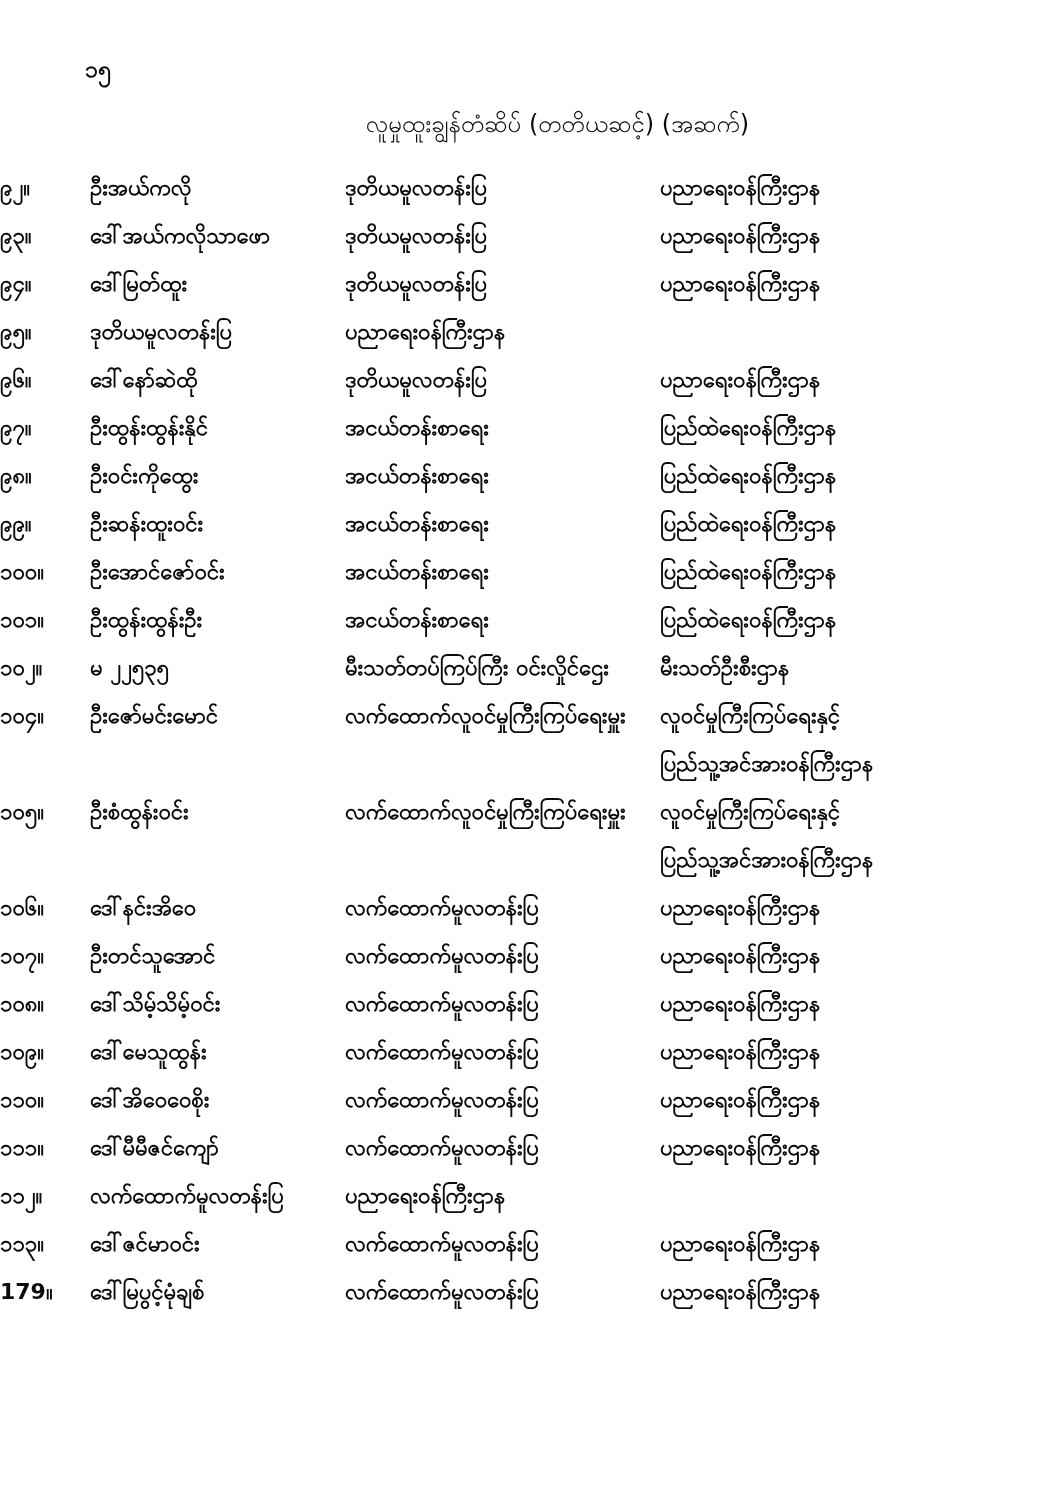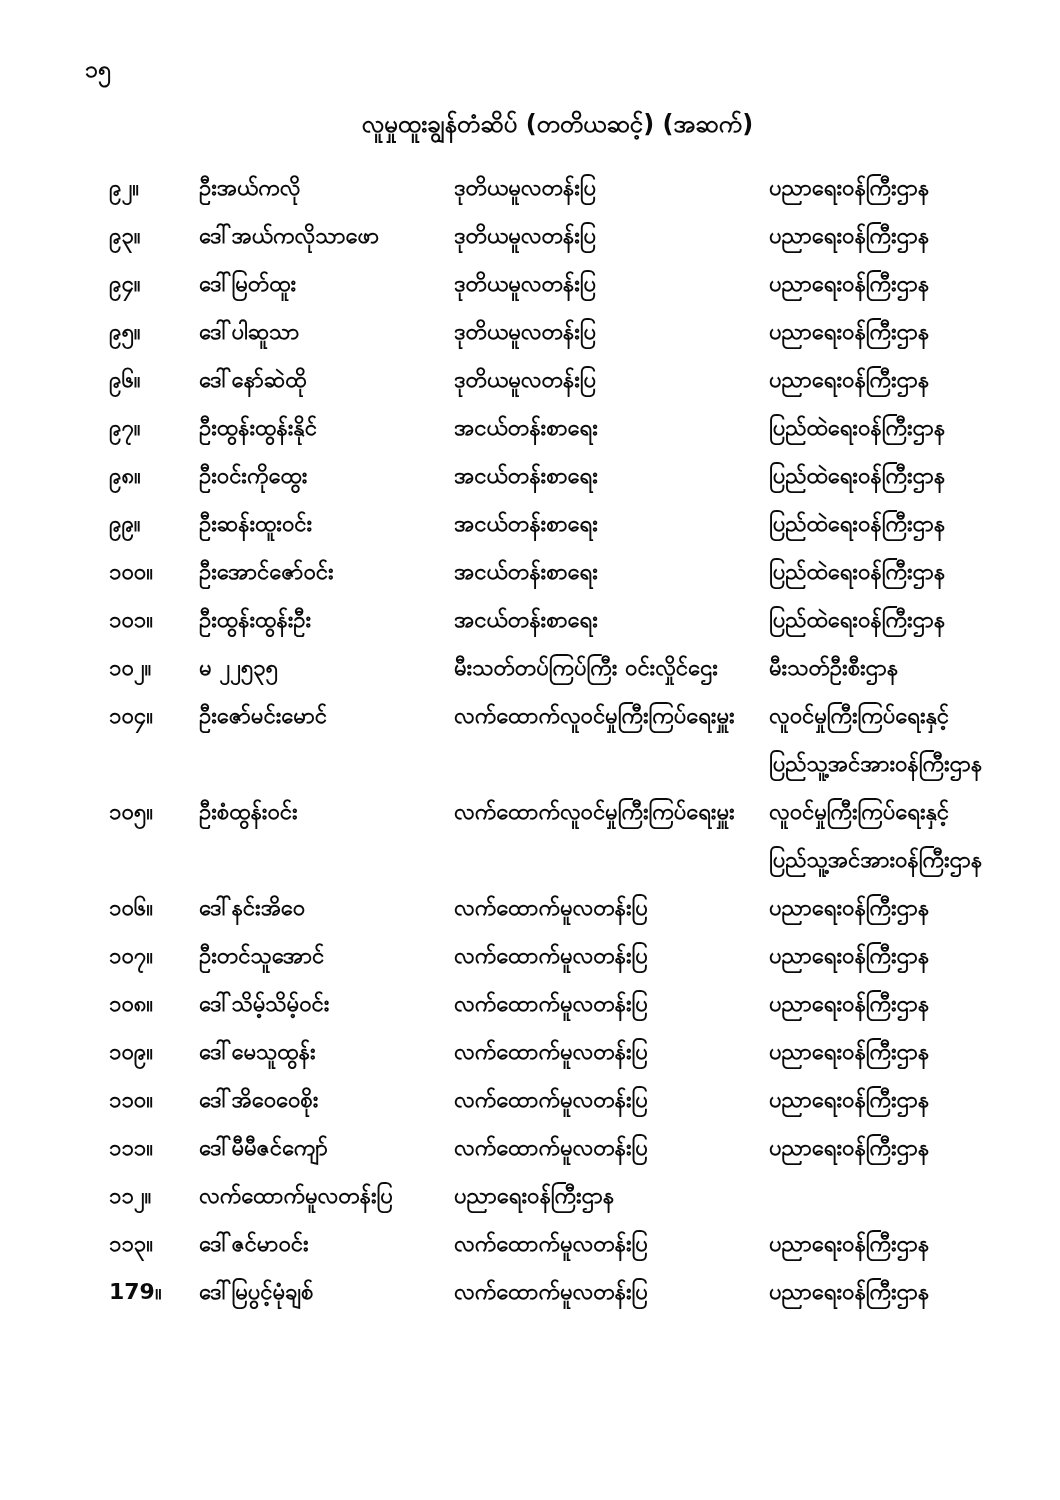--- a/index.html
+++ b/index.html
@@ -29,35 +29,33 @@
     font-weight: 600;
     line-height: 34px;
   }
   .page-title {
     position: absolute;
     top: 104px;
     left: 85px;
     right: 30px;
     text-align: center;
     font-size: 24px;
-    font-weight: 700;
+    font-weight: 400;
     line-height: 40px;
   }
   .entries {
     position: absolute;
     top: 164px;
     left: 0;
     right: 0;
   }
   .row {
     display: grid;
     grid-template-columns: 90px 255px 315px auto;
-    padding-left: 85px;
     align-items: start;
-    margin-left: 24px;
   }
   .cell {
     font-size: 22px;
     font-weight: 600;
     line-height: 48px;
     white-space: nowrap;
   }
   .cell-ministry span {
     display: block;
     line-height: 48px;
@@ -96,21 +94,20 @@
     <div class="cell">၉၄။</div>
     <div class="cell">ဒေါ်မြတ်ထူး</div>
     <div class="cell">ဒုတိယမူလတန်းပြ</div>
     <div class="cell cell-ministry">
       <span>ပညာရေးဝန်ကြီးဌာန</span>
 
     </div>
   </div>
       <div class="row">
     <div class="cell">၉၅။</div>
-    <div class="cell">ဒေါ်ပါဆူသာ</div>
     <div class="cell">ဒုတိယမူလတန်းပြ</div>
     <div class="cell cell-ministry">
       <span>ပညာရေးဝန်ကြီးဌာန</span>
 
     </div>
   </div>
       <div class="row">
     <div class="cell">၉၆။</div>
     <div class="cell">ဒေါ်နော်ဆဲထို</div>
     <div class="cell">ဒုတိယမူလတန်းပြ</div>

